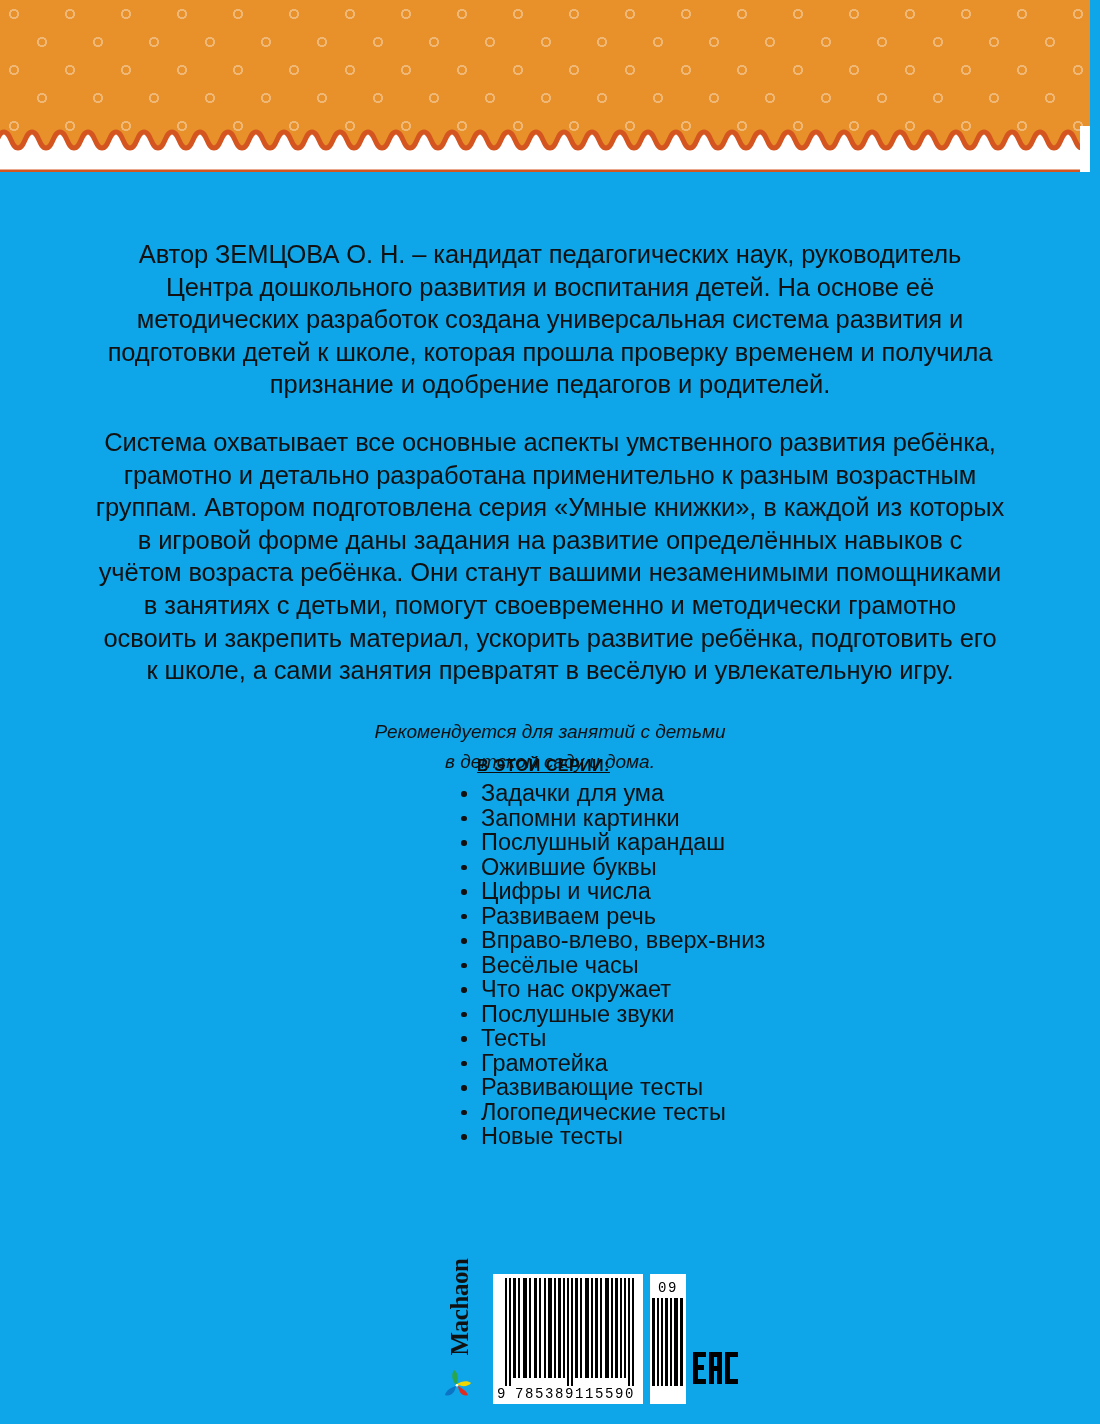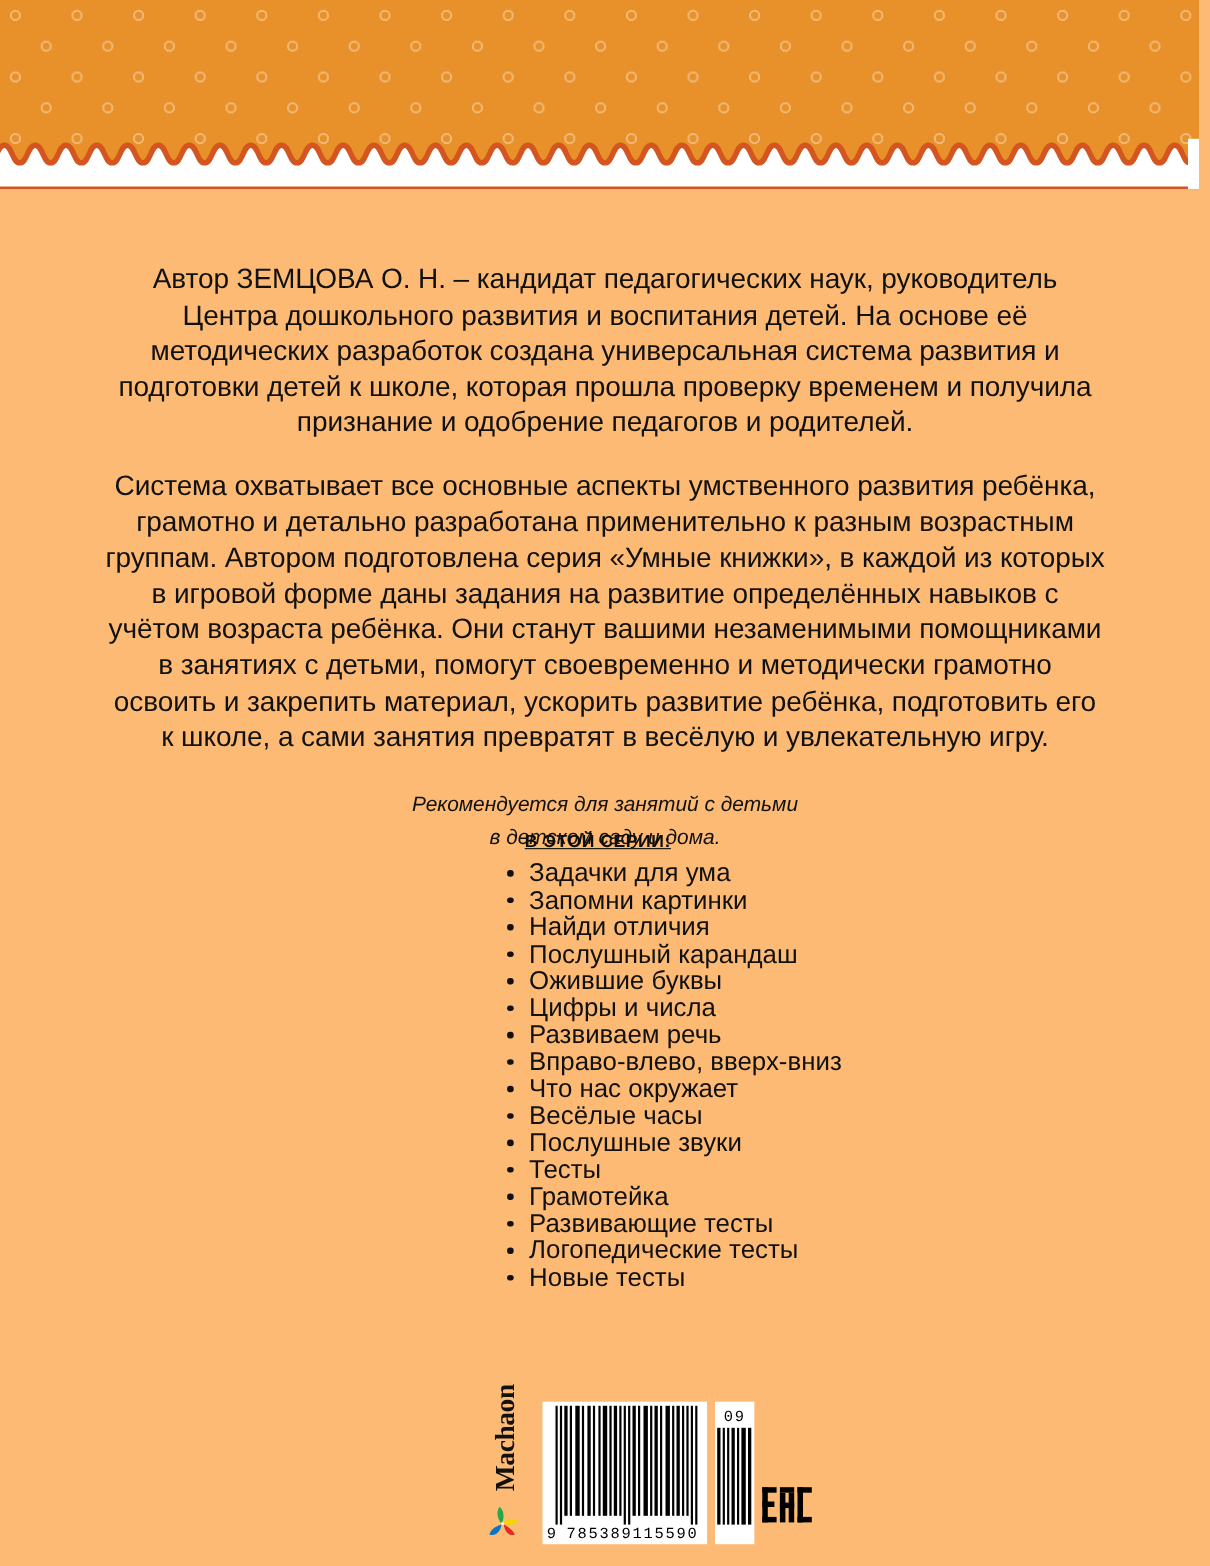--- a/index.html
+++ b/index.html
@@ -14,21 +14,21 @@
     position: relative;
     overflow: hidden;
     font-family: "Liberation Sans", "DejaVu Sans", sans-serif;
     color: #1a1a1a;
   }
 
   
   .page {
     position: absolute;
     inset: 0;
-    background: #fdba74;
+    background: #0ea5e9;
   }
 
   
   .header-band {
     position: absolute;
     left: 0;
     top: 0;
     width: 1090px;
     height: 172px;
     overflow: hidden;
@@ -253,28 +253,27 @@
     <p class="para">Автор ЗЕМЦОВА О. Н. – кандидат педагогических наук, руководитель Центра дошкольного развития и воспитания детей. На основе её методических разработок создана универсальная система развития и подготовки детей к школе, которая прошла проверку временем и получила признание и одобрение педагогов и родителей.</p>
     <p class="para">Система охватывает все основные аспекты умственного развития ребёнка, грамотно и детально разработана применительно к разным возрастным группам. Автором подготовлена серия «Умные книжки», в каждой из которых в игровой форме даны задания на развитие определённых навыков с учётом возраста ребёнка. Они станут вашими незаменимыми помощниками в занятиях с детьми, помогут своевременно и методически грамотно освоить и закрепить материал, ускорить развитие ребёнка, подготовить его к школе, а сами занятия превратят в весёлую и увлекательную игру.</p>
     <p class="recommend">Рекомендуется для занятий с детьми<br>в детском саду и дома.</p>
   </div>
 
   <div class="series">
     <h2 class="series-title">В ЭТОЙ СЕРИИ:</h2>
     <ul class="series-list">
       <li>Задачки для ума</li>
       <li>Запомни картинки</li>
-      <li>Найди отличия</li>
       <li>Послушный карандаш</li>
       <li>Ожившие буквы</li>
       <li>Цифры и числа</li>
       <li>Развиваем речь</li>
       <li>Вправо-влево, вверх-вниз</li>
+      <li>Весёлые часы</li>
       <li>Что нас окружает</li>
-      <li>Весёлые часы</li>
       <li>Послушные звуки</li>
       <li>Тесты</li>
       <li>Грамотейка</li>
       <li>Развивающие тесты</li>
       <li>Логопедические тесты</li>
       <li>Новые тесты</li>
     </ul>
   </div>
 
   <div class="footer">

